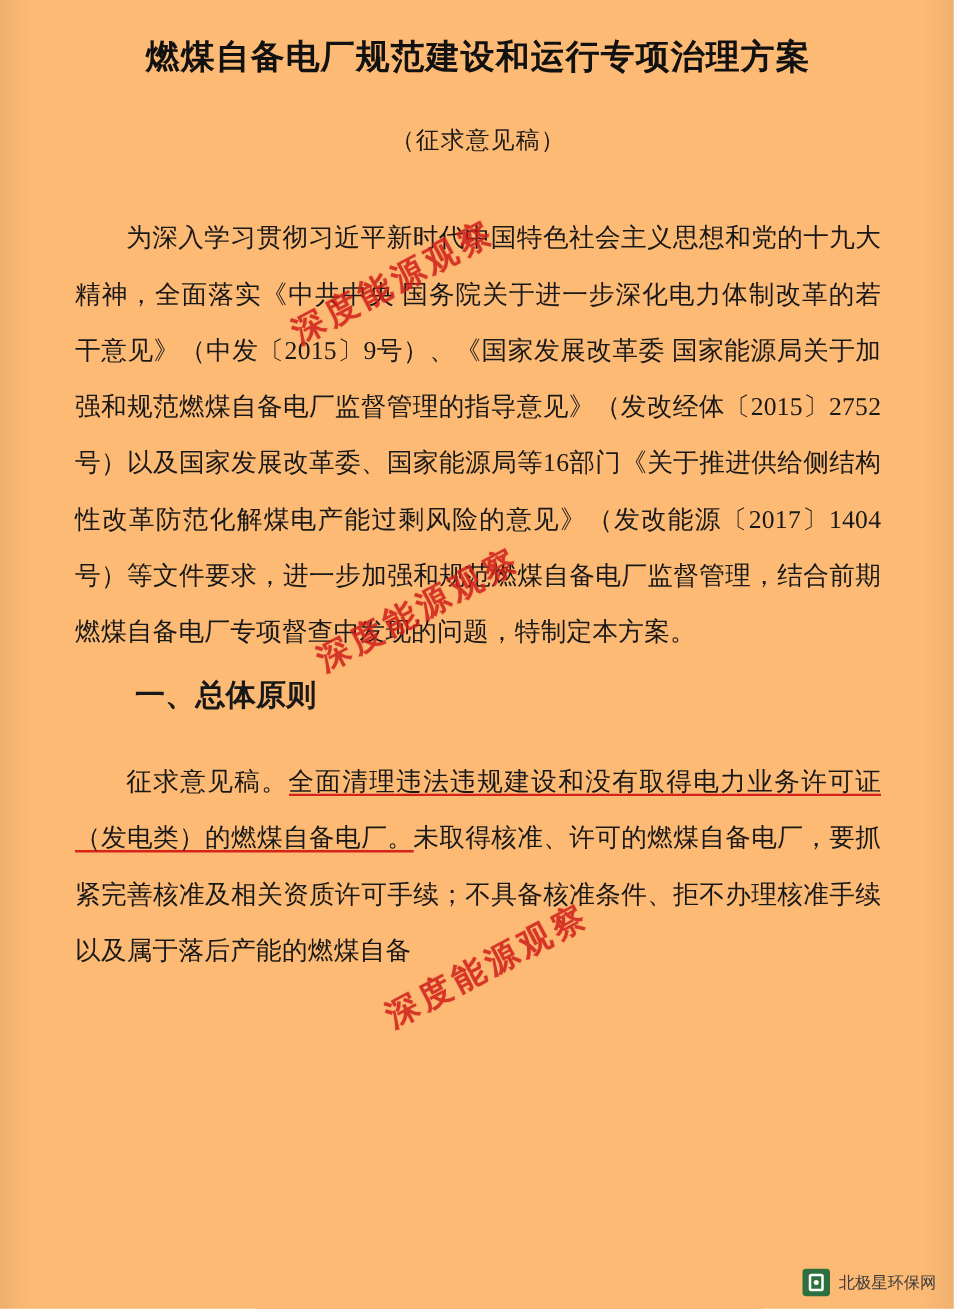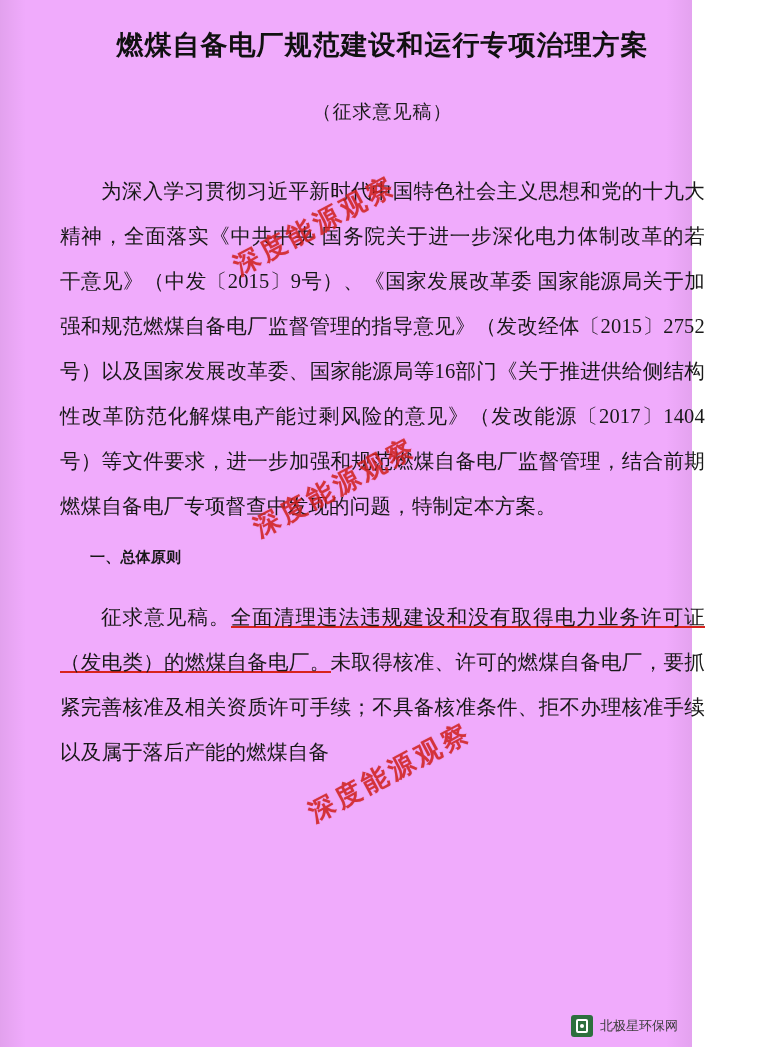--- a/index.html
+++ b/index.html
@@ -12,23 +12,23 @@
     height: 1047px;
     position: relative;
     overflow: hidden;
     font-family: "Liberation Serif", "DejaVu Serif", serif;
     color: #1c1c1c;
   }
 
   .page {
     position: absolute;
     left: 0; top: 0;
-    width: 692px;
+    width: 763px;
     height: 1047px;
-    background: #f0abfc;
+    background: #fdba74;
   }
 
   .doc-body {
     position: absolute;
     left: 60px;
     top: 18px;
     width: 645px;
   }
 
   .doc-title {
@@ -60,21 +60,21 @@
   }
 
   .para {
     text-indent: 2em;
     margin: 0 0 0 0;
   }
 
   .section-head {
     text-indent: 2em;
     font-weight: bold;
-    font-size: 15px;
+    font-size: 24px;
     margin-top: 6px;
   }
 
   .para + .para {
     margin-top: 0;
   }
 
   
   .ul-red {
     position: relative;

